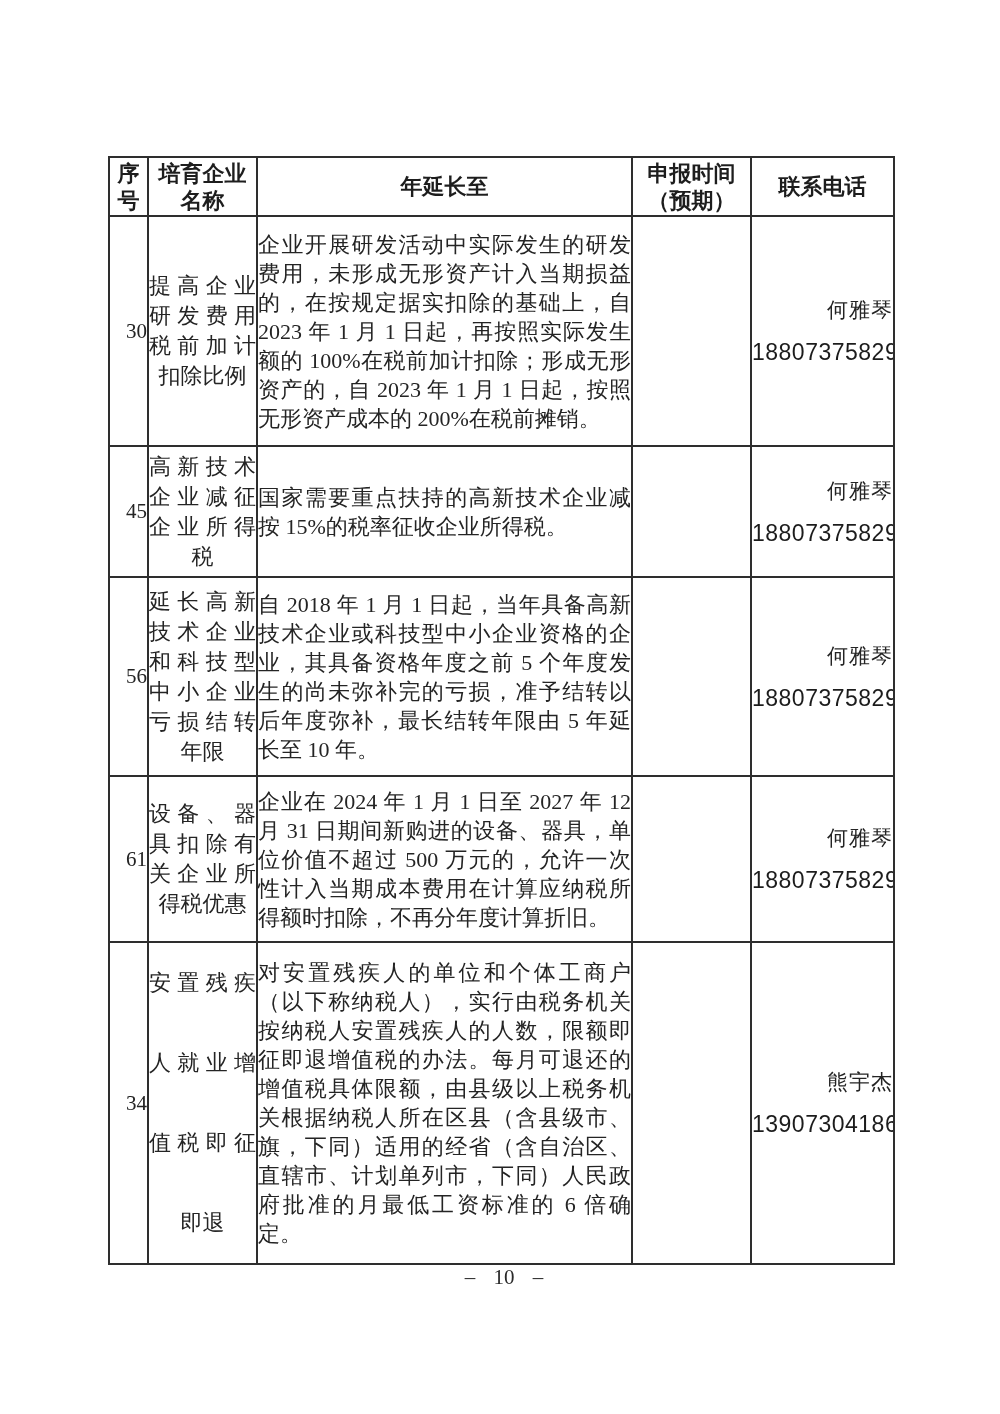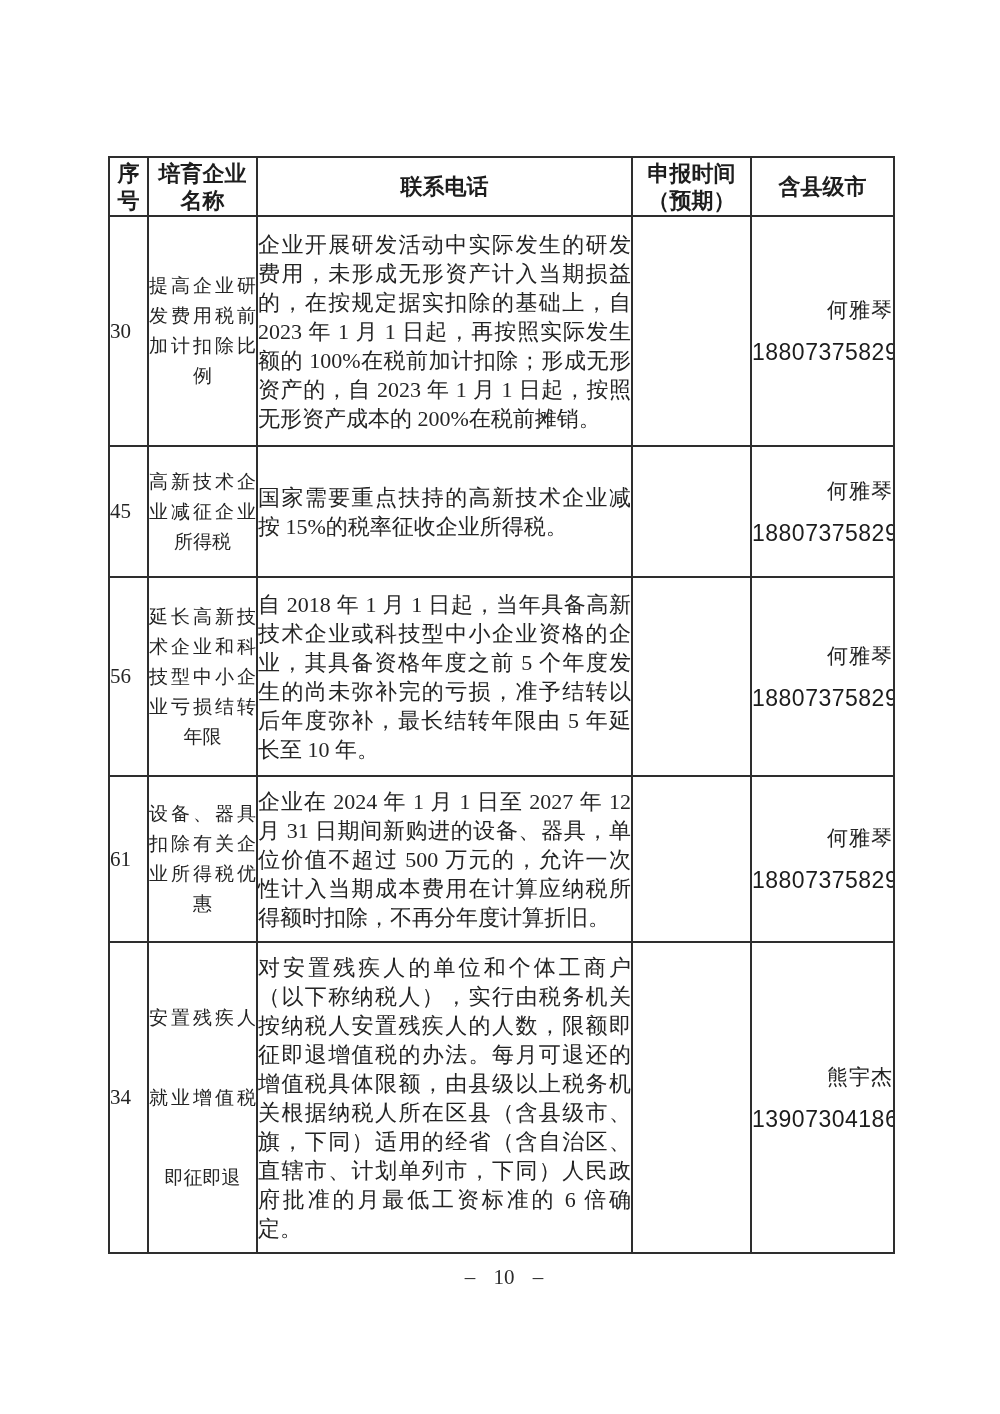--- a/index.html
+++ b/index.html
@@ -39,26 +39,26 @@
     color: #1d1d1d;
   }
   tr.header-row { height: 59px; }
   tr.r0 { height: 230px; }
   tr.r1 { height: 131px; }
   tr.r2 { height: 199px; }
   tr.r3 { height: 166px; }
   tr.r4 { height: 311px; }
 
   .cell-no {
-    text-align: left;
+    text-align: right;
     font-size: 21px;
     color: #242424;
   }
   .cell-name {
-    font-size: 19px;
+    font-size: 22px;
     line-height: 30px;
     text-align: justify;
     text-align-last: center;
     word-break: break-all;
     padding: 0 8px;
     color: #242424;
   }
   tr.r4 .cell-name { line-height: 80px; }
   .cell-condition {
     font-size: 22px;
@@ -109,28 +109,28 @@
       <tr class="header-row">
         <th>
           <div>序</div>
           <div>号</div>
         </th>
         <th>
           <div>培育企业</div>
           <div>名称</div>
         </th>
         <th>
-          <div>联系电话</div>
+          <div>年延长至</div>
         </th>
         <th>
           <div>申报时间</div>
           <div>（预期）</div>
         </th>
         <th>
-          <div>含县级市</div>
+          <div>联系电话</div>
         </th>
       </tr>
 
       <tr class="r0">
         <td class="cell-no">30</td>
         <td class="cell-name">提高企业研发费用税前加计扣除比例</td>
         <td class="cell-condition">企业开展研发活动中实际发生的研发费用，未形成无形资产计入当期损益的，在按规定据实扣除的基础上，自 2023 年 1 月 1 日起，再按照实际发生额的 100%在税前加计扣除；形成无形资产的，自 2023 年 1 月 1 日起，按照无形资产成本的 200%在税前摊销。</td>
         <td class="cell-time"></td>
         <td class="cell-contact">
           <div class="contact-name">何雅琴</div>

